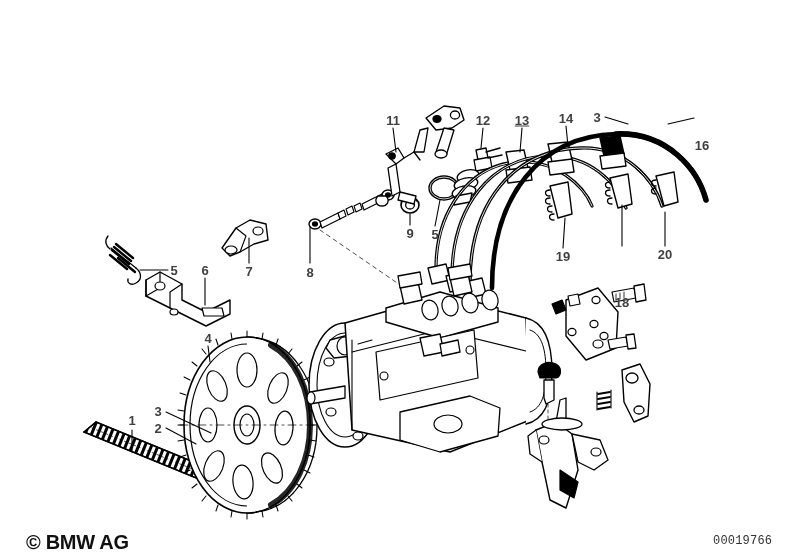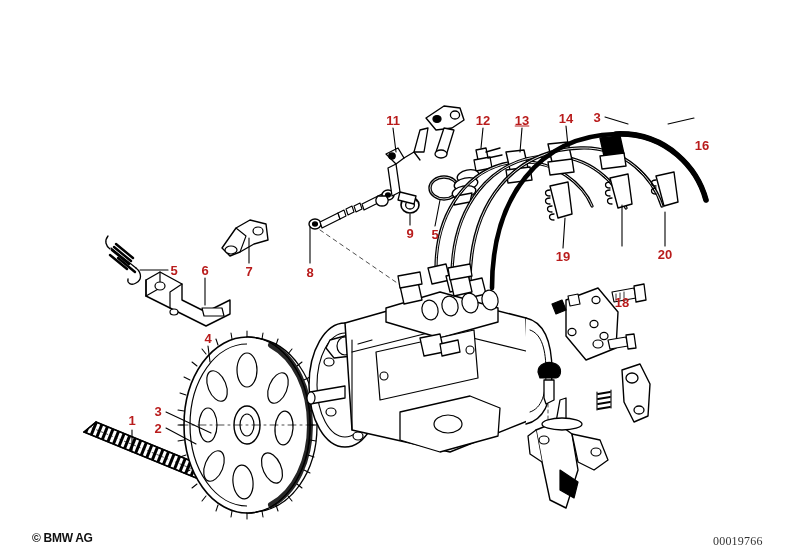--- a/index.html
+++ b/index.html
@@ -20,42 +20,41 @@
     left: 0;
     top: 0;
     width: 799px;
     height: 559px;
   }
   .callout-label {
     position: absolute;
     font-family: "Liberation Sans", sans-serif;
     font-size: 13px;
     font-weight: bold;
-    color: #b91c1c;
+    color: #404040;
     line-height: 1;
     white-space: nowrap;
     transform: translate(-50%, -50%);
   }
   #copyright {
     position: absolute;
     left: 26px;
     top: 531px;
     font-family: "Liberation Sans", sans-serif;
-    font-size: 12px;
+    font-size: 20px;
     font-weight: bold;
     color: #111111;
     letter-spacing: -0.3px;
     white-space: nowrap;
-    margin-left: 6px;
   }
   #refnum {
     position: absolute;
     left: 713px;
     top: 534px;
-    font-family: Liberation Serif, serif;
+    font-family: Liberation Mono, monospace;
     font-size: 12px;
     font-weight: normal;
     color: #333333;
     letter-spacing: 0.2px;
     white-space: nowrap;
     text-align: center;
   }
 </style>
 </head>
 <body>

